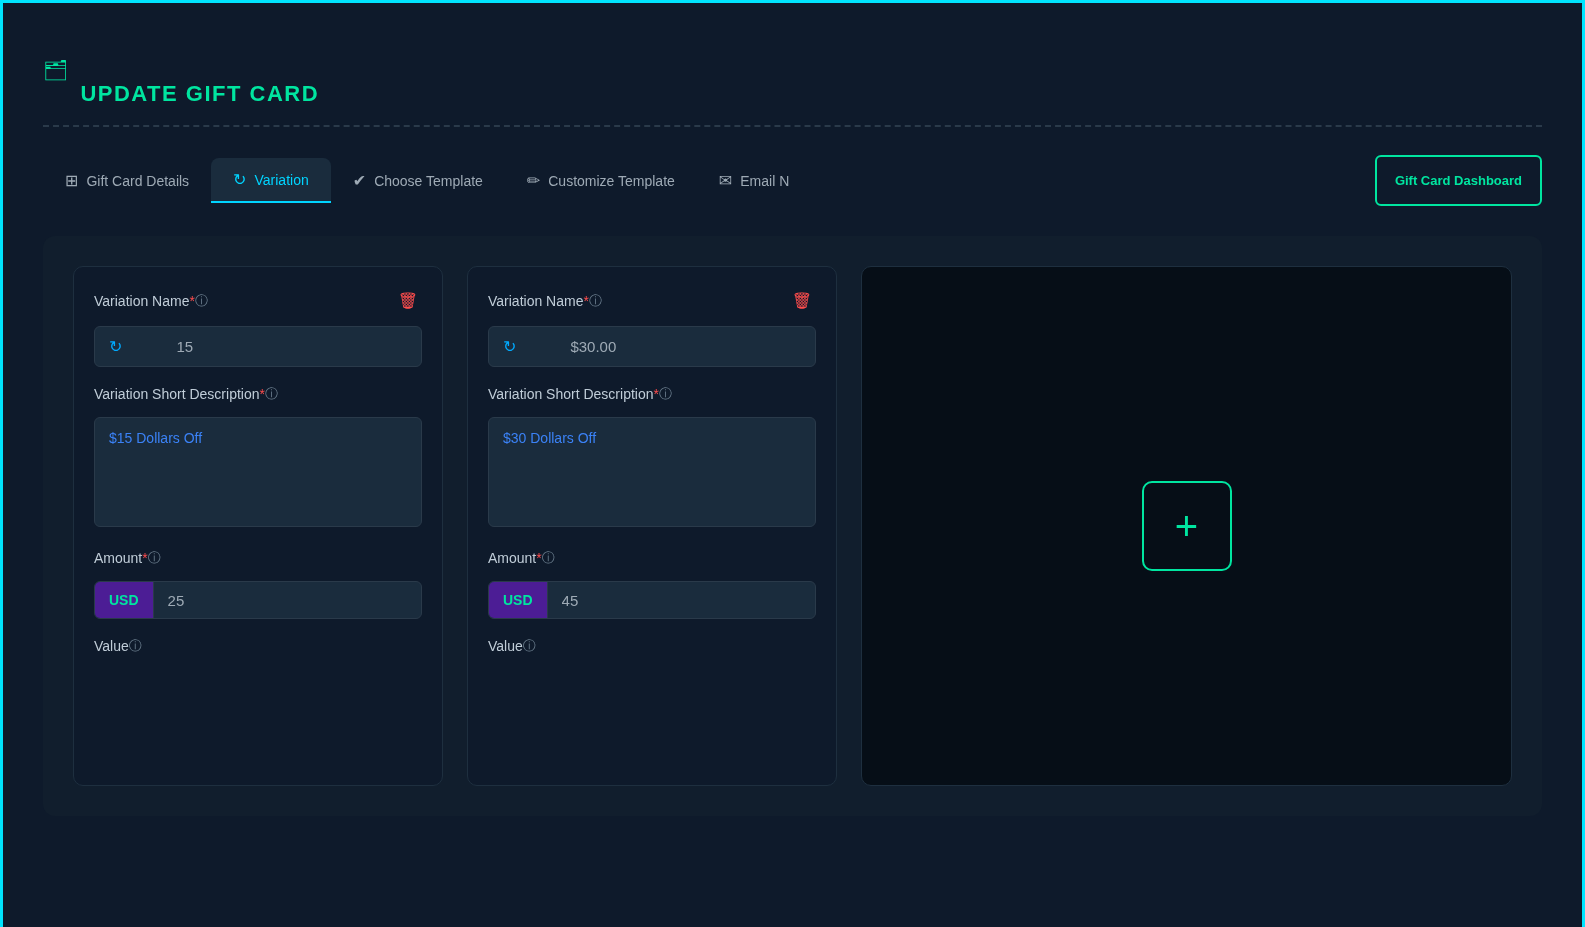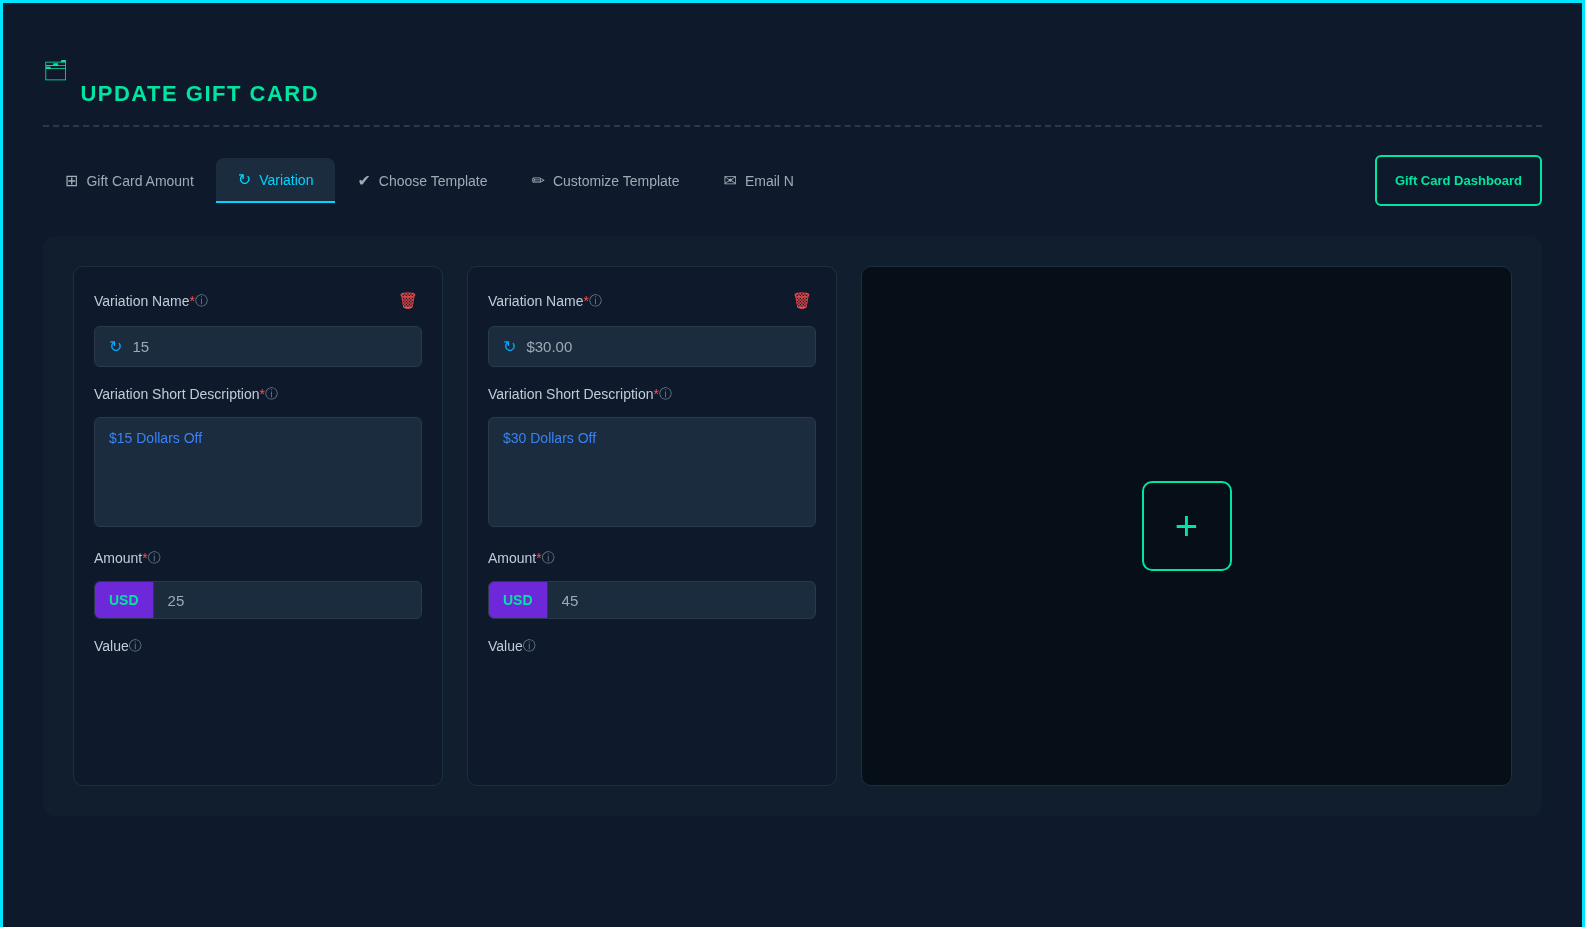--- a/index.html
+++ b/index.html
@@ -159,20 +159,21 @@
       margin-bottom: 18px;
     }
 
     .input-field input {
       background: transparent;
       border: none;
       outline: none;
       color: #9eaab5;
       font-size: 15px;
       width: 100%;
+      margin-left: 44px;
     }
 
     .input-refresh-icon {
       color: #00aaff;
       font-size: 16px;
     }
 
     .textarea-field {
       background: #1a2c3d;
       border: 1px solid #2a3a4a;
@@ -192,21 +193,21 @@
       display: flex;
       align-items: center;
       background: #1a2c3d;
       border: 1px solid #2a3a4a;
       border-radius: 6px;
       overflow: hidden;
       margin-bottom: 18px;
     }
 
     .currency-badge {
-      background: #6d28d9;
+      background: #4c1d95;
       color: #00e5a0;
       padding: 10px 14px;
       font-size: 14px;
       font-weight: 700;
       border-right: 1px solid #2a3a4a;
     }
 
     .amount-input {
       background: transparent;
       border: none;
@@ -253,21 +254,21 @@
     <span class="header-icon">🗂</span>
     <h1 class="page-title">UPDATE GIFT CARD</h1>
   </div>
 
   <hr class="divider">
 
   <div class="tabs-bar">
 
     <div class="tab">
       <span class="tab-icon">⊞</span>
-      <span>Gift Card Amount</span>
+      <span>Gift Card Details</span>
     </div>
 
     <div class="tab active">
       <span class="tab-icon">↻</span>
       <span>Variation</span>
     </div>
 
     <div class="tab">
       <span class="tab-icon">✔</span>
       <span>Choose Template</span>

